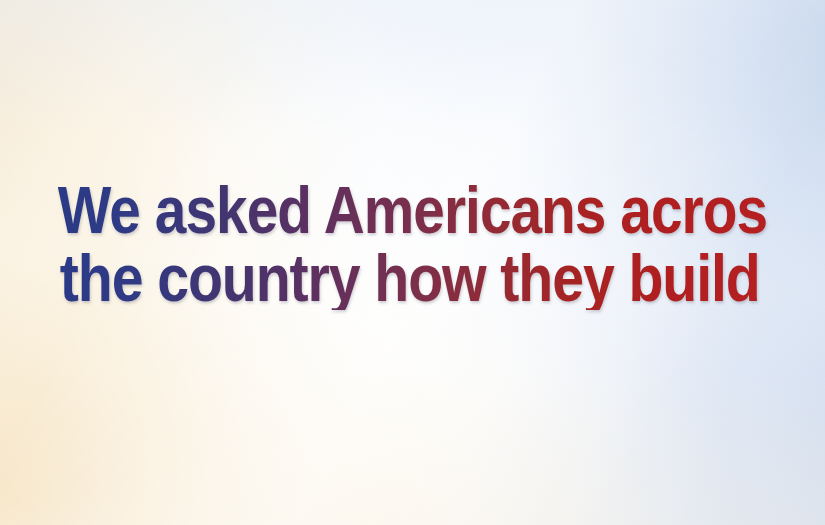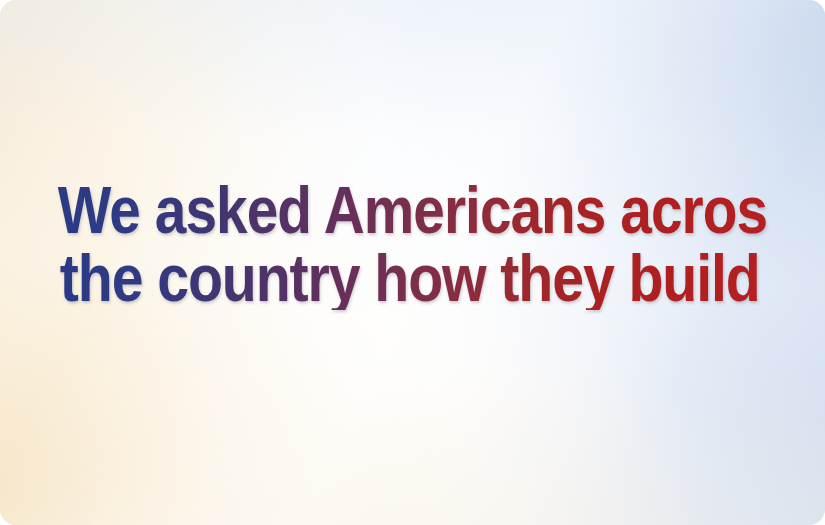--- a/index.html
+++ b/index.html
@@ -9,21 +9,20 @@
     background: #ffffff;
   }
 
   #slide {
     position: relative;
     width: 825px;
     height: 525px;
     overflow: hidden;
     background-color: #fbf7ef;
     font-family: "Liberation Sans", "DejaVu Sans", sans-serif;
-    border-radius: 16px;
   }
 
   
   .bg-layer {
     position: absolute;
     inset: 0;
     pointer-events: none;
   }
 
   

